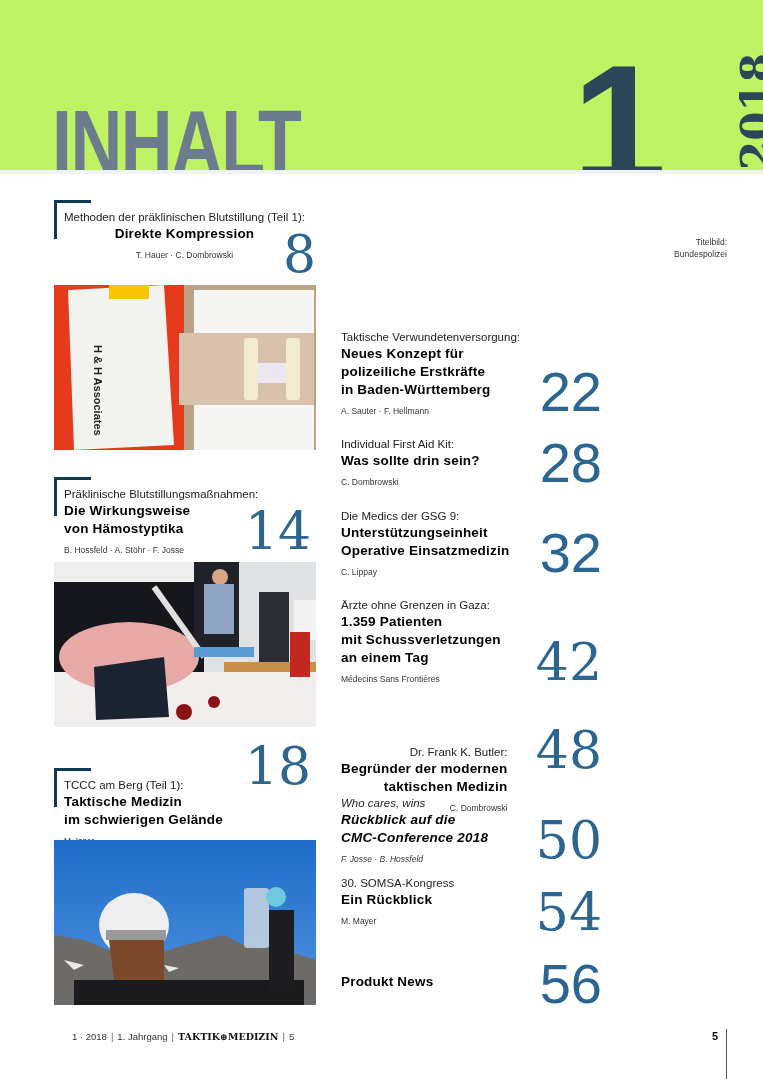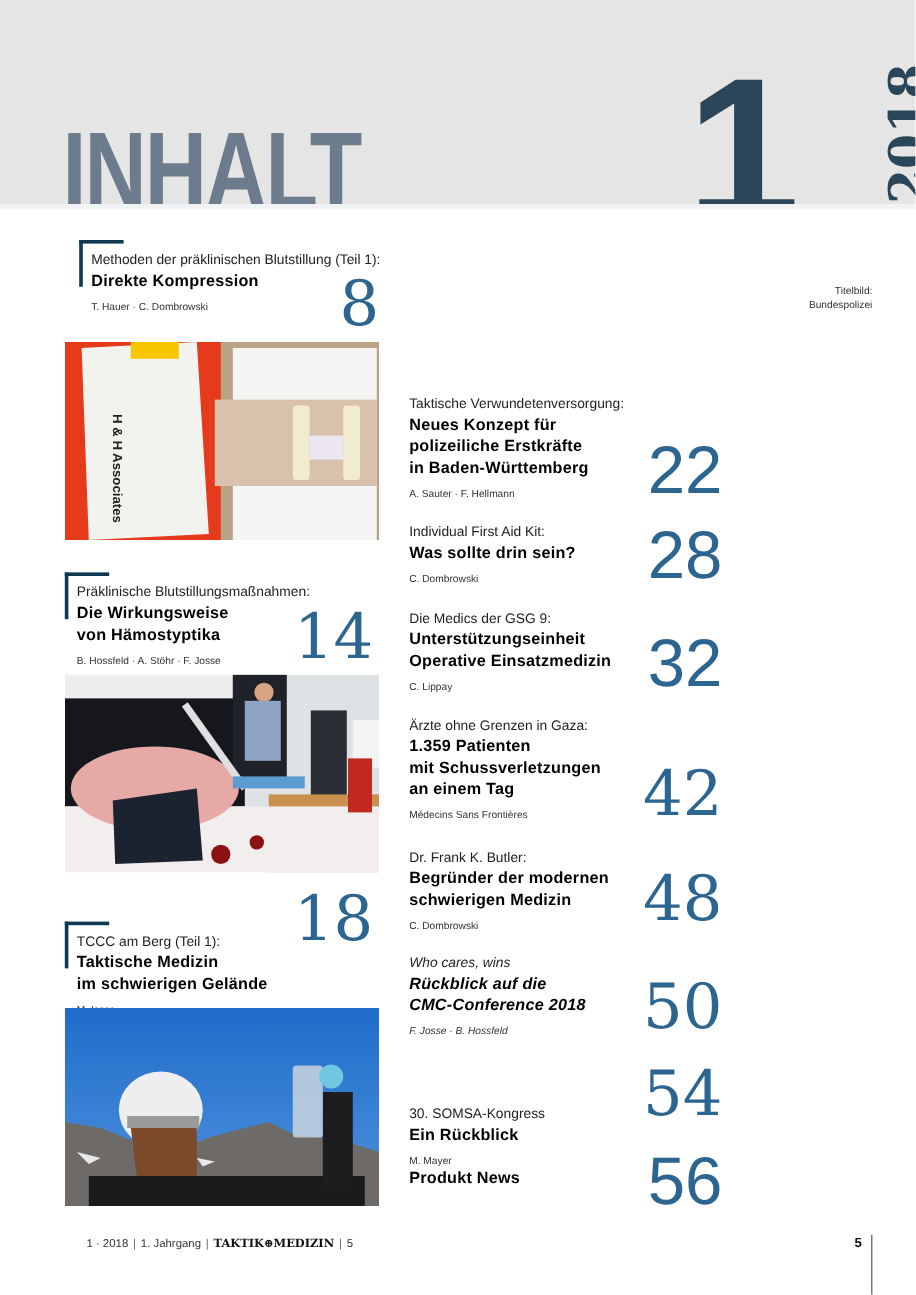--- a/index.html
+++ b/index.html
@@ -2,21 +2,21 @@
 <html><head>
 <meta charset="utf-8">
 <style>
   html, body { margin: 0; padding: 0; }
   body {
     width: 763px; height: 1079px; position: relative; overflow: hidden;
     background: #ffffff; font-family: "Liberation Sans", sans-serif; color: #111;
   }
   .header {
     position: absolute; left: 0; top: 0; width: 763px; height: 170px;
-    background: #e5e5e5; overflow: hidden;
+    background: #bef264; overflow: hidden;
   }
   .inhalt {
     position: absolute; left: 52px; top: 97px;
     font-family: "Liberation Sans", sans-serif; font-weight: 700;
     font-size: 92px; line-height: 92px; letter-spacing: -2px;
     color: #6c7c8c; transform: scaleX(0.78); transform-origin: left top;
   }
   .issue-num {
     position: absolute; left: 572px; top: 40px;
     font-family: "Liberation Sans", sans-serif; font-weight: 700;
@@ -69,21 +69,21 @@
   <div class="issue-num">1</div>
   <div class="issue-year">2018</div>
 </div>
 <div class="inhalt-below"></div>
 
 <div class="credit">
   <div>Titelbild:</div>
   <div>Bundespolizei</div>
 </div>
 
-<div class="entry" style="left:76px; top:210px;">
+<div class="entry" style="left:64px; top:210px;text-align:center;">
   <div class="bracket" style="left:-10px; top:-10px;"></div>
   <div class="kicker">Methoden der präklinischen Blutstillung (Teil 1):</div>
   <div class="title">Direkte Kompression</div>
   <div class="author">T. Hauer · C. Dombrowski</div>
 </div>
 <div class="page" style="left:250px; top:228px; width:66px;">8</div>
 <div class="photo" style="top:285px;">
   <svg width="262" height="165" viewBox="0 0 262 165">
     <rect width="262" height="165" fill="#b9a286"></rect>
     <rect x="0" y="0" width="130" height="165" fill="#e63a1c"></rect>
@@ -183,37 +183,37 @@
 
 <div class="entry" style="left:341px; top:598px;">
   <div class="kicker">Ärzte ohne Grenzen in Gaza:</div>
   <div class="title">1.359 Patienten</div>
   <div class="title">mit Schussverletzungen</div>
   <div class="title">an einem Tag</div>
   <div class="author">Médecins Sans Frontières</div>
 </div>
 <div class="page" style="left:520px; top:636px; width:82px;">42</div>
 
-<div class="entry" style="left:341px; top:708px;">
+<div class="entry" style="left:341px; top:745px;text-align:right;">
   <div class="kicker">Dr. Frank K. Butler:</div>
   <div class="title">Begründer der modernen</div>
-  <div class="title">schwierigen Medizin</div>
+  <div class="title">taktischen Medizin</div>
   <div class="author">C. Dombrowski</div>
 </div>
 <div class="page" style="left:520px; top:724px; width:82px;">48</div>
 
 <div class="entry" style="left:341px; top:796px;font-style:italic;">
   <div class="kicker">Who cares, wins</div>
   <div class="title">Rückblick auf die</div>
   <div class="title">CMC-Conference 2018</div>
   <div class="author">F. Josse · B. Hossfeld</div>
 </div>
 <div class="page" style="left:520px; top:814px; width:82px;">50</div>
 
-<div class="entry" style="left:341px; top:922px;">
+<div class="entry" style="left:341px; top:876px;">
   <div class="kicker">30. SOMSA-Kongress</div>
   <div class="title">Ein Rückblick</div>
   <div class="author">M. Mayer</div>
 </div>
 <div class="page" style="left:520px; top:886px; width:82px;">54</div>
 
 <div class="entry" style="left:341px; top:973px;">
   <div class="title">Produkt News</div>
 </div>
 <div class="page sans" style="left:520px; top:958px; width:82px;">56</div>

